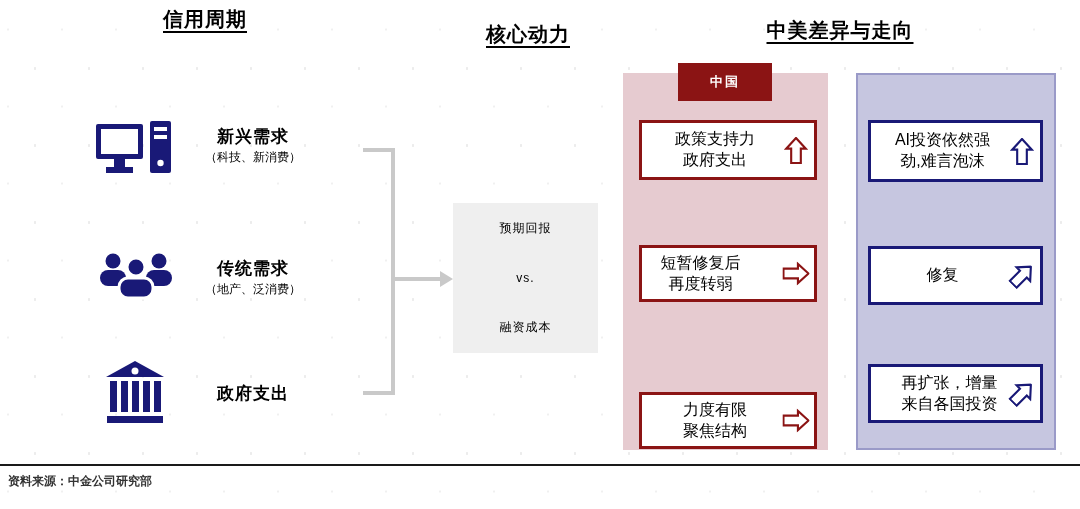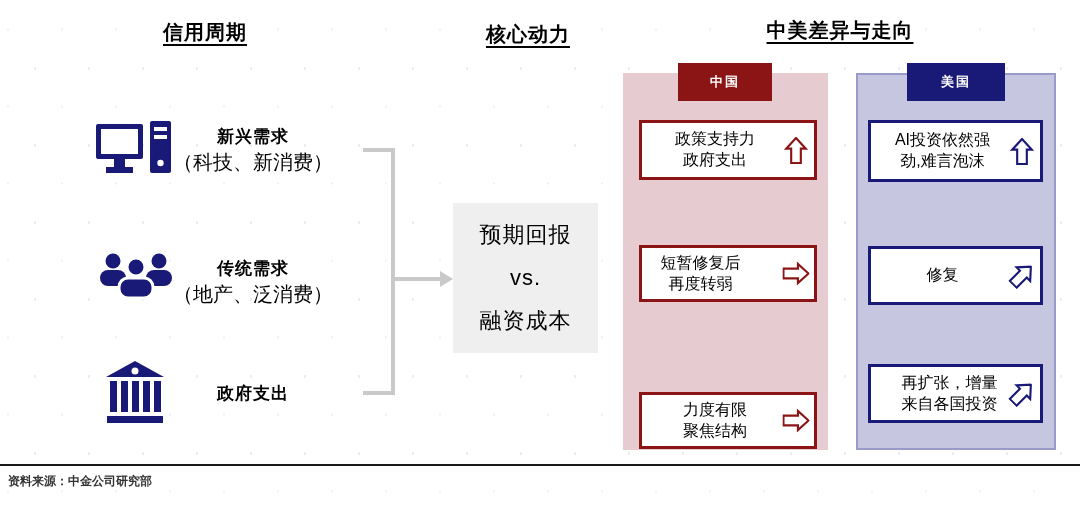--- a/index.html
+++ b/index.html
@@ -14,32 +14,32 @@
   }
   .heading{
     position:absolute;font-size:20px;font-weight:bold;text-align:center;
     text-decoration:underline;text-underline-offset:5px;text-decoration-thickness:2px;
     letter-spacing:1px;
   }
   
   .item-icon{position:absolute;}
   .item-labels{position:absolute;width:210px;text-align:center;line-height:1.35;}
   .item-name{font-size:17px;font-weight:bold;letter-spacing:1px;}
-  .item-sub{font-size:20px;letter-spacing:0;}
+  .item-sub{font-size:12px;letter-spacing:0;}
   
   .line{position:absolute;background:#c9c9c9;}
   .arrowhead{
     position:absolute;width:0;height:0;
     border-left:13px solid #c9c9c9;border-top:8px solid transparent;border-bottom:8px solid transparent;
   }
   
   .core-box{
     position:absolute;left:453px;top:203px;width:145px;height:150px;background:#efefef;
     display:flex;flex-direction:column;justify-content:space-between;align-items:center;
-    padding:17px 0;box-sizing:border-box;font-size:22px;letter-spacing:1px;
+    padding:17px 0;box-sizing:border-box;font-size:12px;letter-spacing:1px;
   }
   
   .panel{position:absolute;top:73px;height:377px;box-sizing:border-box;}
   .panel-china{left:623px;width:205px;background:#e6cbd0;}
   .panel-us{left:856px;width:200px;background:#c6c6e0;border:2px solid #9a9ac8;}
   .panel-header{
     position:absolute;height:38px;line-height:38px;text-align:center;color:#fff;
     font-size:13px;font-weight:bold;letter-spacing:2px;
   }
   .header-china{left:678px;top:63px;width:94px;background:#8b1414;}
@@ -59,21 +59,21 @@
   
   .footer-divider{position:absolute;left:0;top:464px;width:1080px;height:2px;background:#1a1a1a;}
   .source-note{position:absolute;left:8px;top:473px;font-size:12px;font-weight:bold;color:#333;}
   .icon-navy{color:#191977;}
 </style>
 </head>
 <body>
 
 <div class="canvas">
 
-  <div class="heading" style="left:95px;top:19px;width:220px;">信用周期</div>
+  <div class="heading" style="left:95px;top:6px;width:220px;">信用周期</div>
   <div class="heading" style="left:418px;top:21px;width:220px;">核心动力</div>
   <div class="heading" style="left:680px;top:17px;width:320px;">中美差异与走向</div>
 
   <div class="item-icon icon-navy" style="left:96px;top:121px;">
     <svg width="78" height="58" viewBox="0 0 78 58">
       <rect x="0" y="3" width="47" height="35" rx="2" fill="#191977"></rect>
       <rect x="5" y="8" width="37" height="25" fill="#fff"></rect>
       <rect x="18" y="38" width="11" height="8" fill="#191977"></rect>
       <rect x="10" y="46" width="27" height="6" fill="#191977"></rect>
       <rect x="54" y="0" width="21" height="52" rx="2" fill="#191977"></rect>
@@ -158,21 +158,20 @@
     <div class="cmp-text">
       <div>力度有限</div>
       <div>聚焦结构</div>
     </div>
     <svg viewBox="0 0 24 28" class="arrow arrow-right">
       <polygon points="12,1 22,12 17,12 17,27 7,27 7,12 2,12" fill="#fff" stroke="currentColor" stroke-width="2.2" stroke-linejoin="miter"></polygon>
     </svg>
   </div>
 
   <div class="panel panel-us"></div>
-  <div class="panel-header header-us">美国</div>
 
   <div class="cmp-box us-box" style="top:120px;height:62px;">
     <div class="cmp-text">
       <div>AI投资依然强</div>
       <div>劲,难言泡沫</div>
     </div>
     <svg viewBox="0 0 24 28" class="arrow arrow-up">
       <polygon points="12,1 22,12 17,12 17,27 7,27 7,12 2,12" fill="#fff" stroke="currentColor" stroke-width="2.2" stroke-linejoin="miter"></polygon>
     </svg>
   </div>

